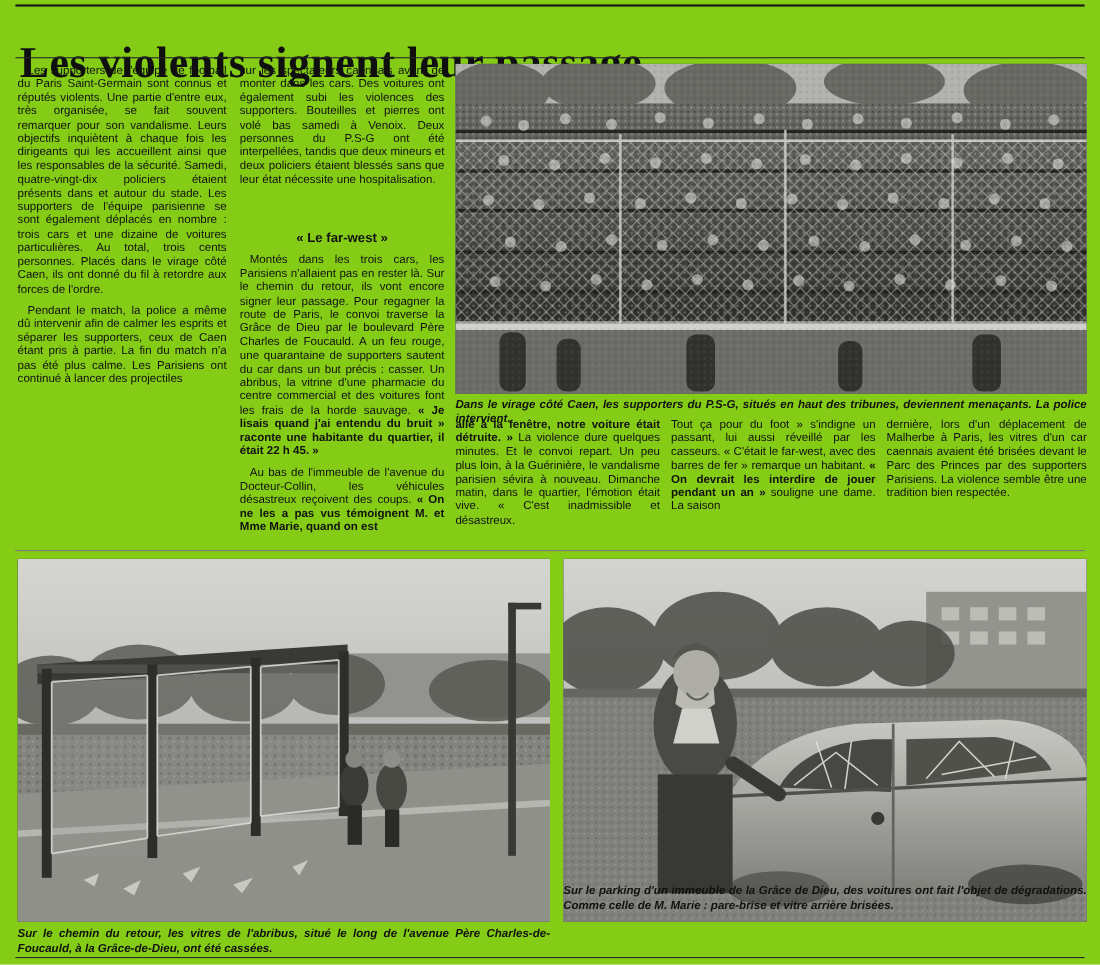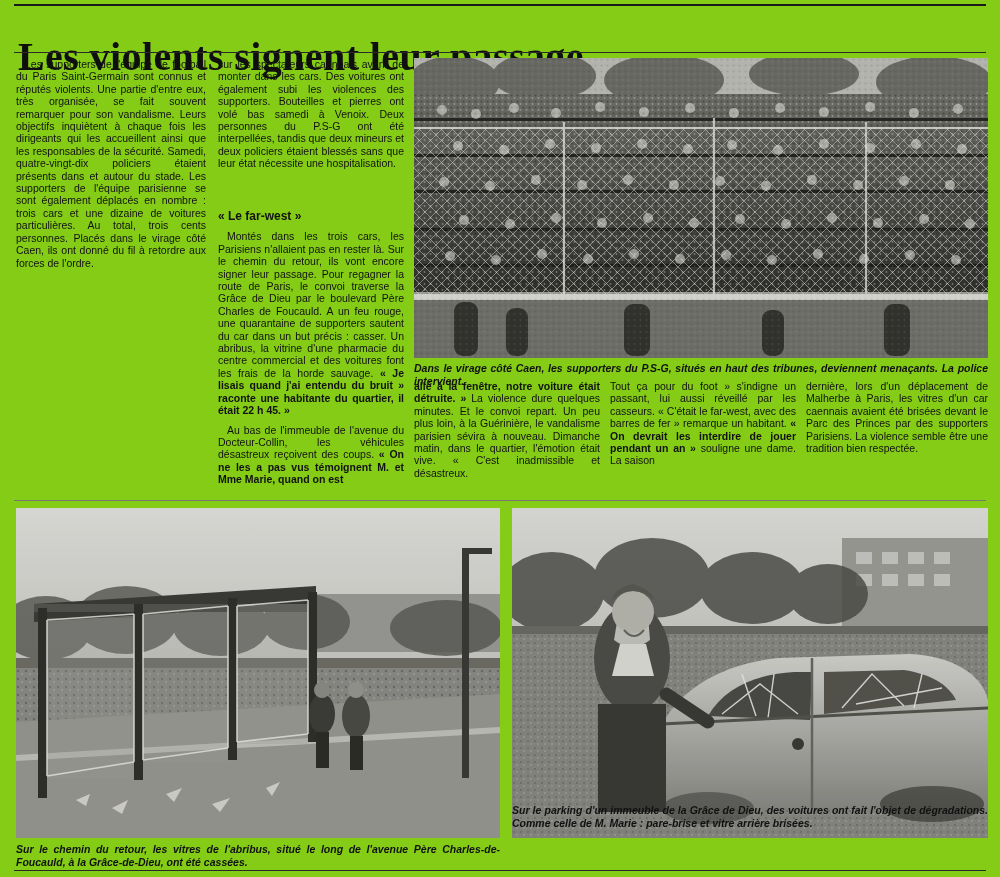--- a/index.html
+++ b/index.html
@@ -69,20 +69,21 @@
   .col p.noindent { text-indent: 0; }
   .col p.indent { text-indent: 9px; }
   .lead {
     font-weight: bold;
     font-size: 11px;
     line-height: 13.2px;
   }
   .subhead {
     font-weight: bold;
     font-size: 12px;
+    text-align: center;
     margin: 10px 0 8px 0;
     font-family: "Liberation Sans", sans-serif;
   }
   .b { font-weight: bold; }
 
   
   #col1 { left: 16px;  top: 58px;  width: 190px; }
   #col2 { left: 218px; top: 58px;  width: 186px; }
   #col3 { left: 218px; top: 200px; width: 186px; }
 
@@ -147,20 +148,21 @@
 <div class="page">
 
   <div class="rule-top"></div>
 
   <h1 class="headline">Les violents signent leur passage</h1>
 
   <div class="rule-under-headline"></div>
 
   <div class="col" id="col1">
     <p class="indent">Les supporters de l'équipe de football du Paris Saint-Germain sont connus et réputés violents. Une partie d'entre eux, très organisée, se fait souvent remarquer pour son vandalisme. Leurs objectifs inquiètent à chaque fois les dirigeants qui les accueillent ainsi que les responsables de la sécurité. Samedi, quatre-vingt-dix policiers étaient présents dans et autour du stade. Les supporters de l'équipe parisienne se sont également déplacés en nombre : trois cars et une dizaine de voitures particulières. Au total, trois cents personnes. Placés dans le virage côté Caen, ils ont donné du fil à retordre aux forces de l'ordre.</p>
+    <p class="indent">Pendant le match, la police a même dû intervenir afin de calmer les esprits et séparer les supporters, ceux de Caen étant pris à partie. La fin du match n'a pas été plus calme. Les Parisiens ont continué à lancer des projectiles</p>
   </div>
 
   <div class="col" id="col2">
     <p class="noindent">sur les spectateurs caennais avant de monter dans les cars. Des voitures ont également subi les violences des supporters. Bouteilles et pierres ont volé bas samedi à Venoix. Deux personnes du P.S-G ont été interpellées, tandis que deux mineurs et deux policiers étaient blessés sans que leur état nécessite une hospitalisation.</p>
   </div>
 
   <div class="col" id="col3">
     <div class="subhead">« Le far-west »</div>
     <p class="indent"><span>Montés dans les trois cars, les Parisiens n'allaient pas en rester là. Sur le chemin du retour, ils vont encore signer leur passage. Pour regagner la route de Paris, le convoi traverse la Grâce de Dieu par le boulevard Père Charles de Foucauld. A un feu rouge, une quarantaine de supporters sautent du car dans un but précis : casser. Un abribus, la vitrine d'une pharmacie du centre commercial et des voitures font les frais de la horde sauvage.</span> <span class="b">« Je lisais quand j'ai entendu du bruit » raconte une habitante du quartier, il était 22 h 45. »</span></p>
     <p class="indent"><span>Au bas de l'immeuble de l'avenue du Docteur-Collin, les véhicules désastreux reçoivent des coups.</span> <span class="b">« On ne les a pas vus témoignent M. et Mme Marie, quand on est</span></p>

